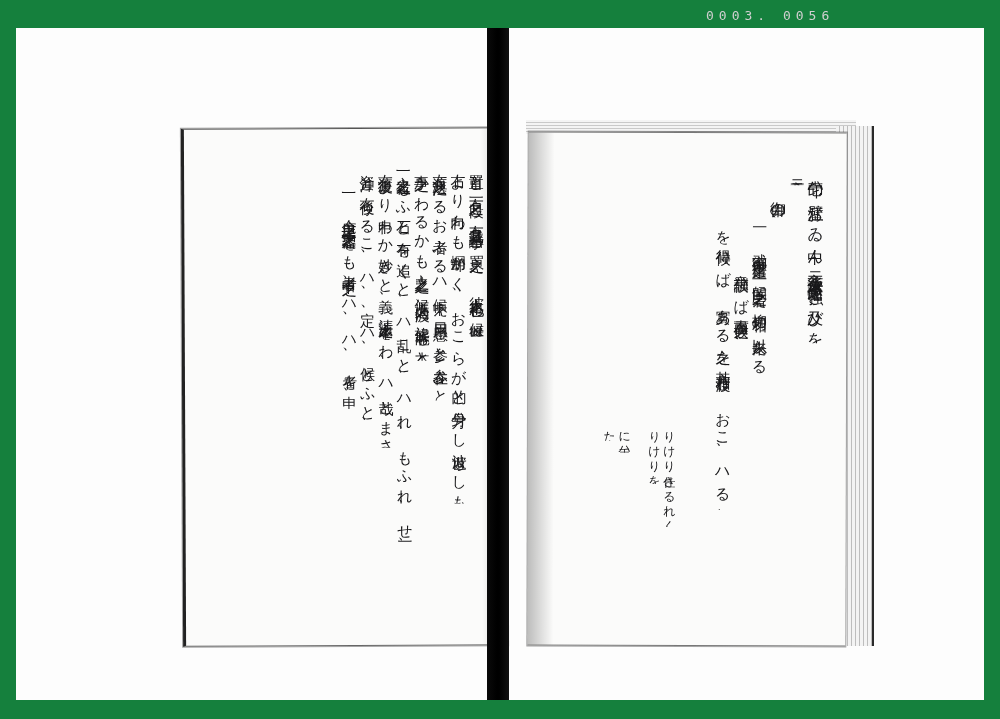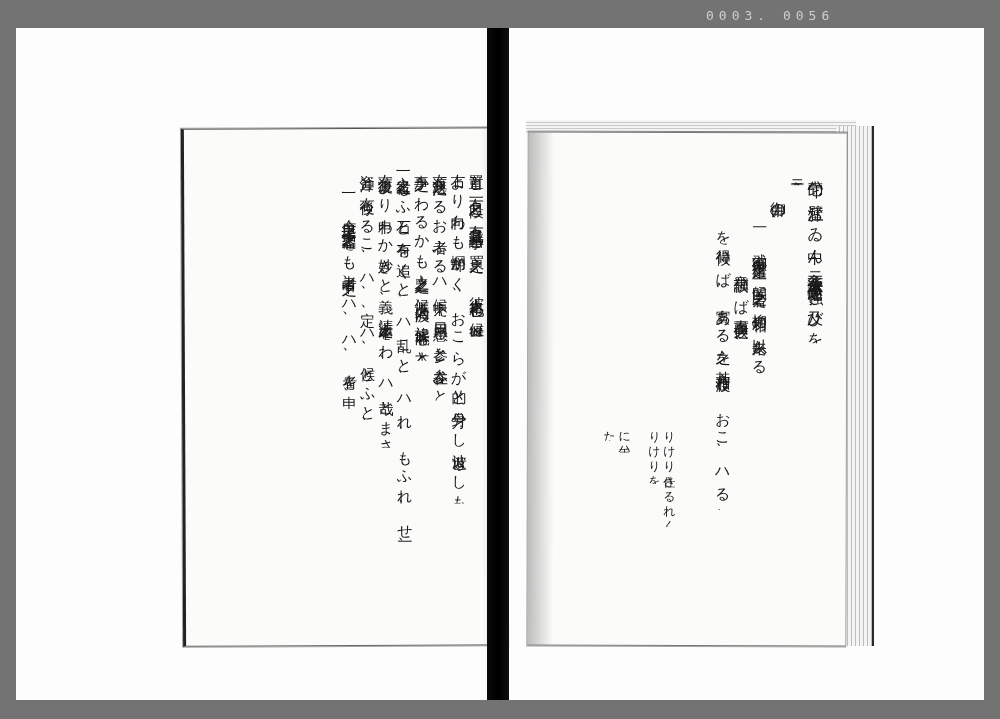--- a/index.html
+++ b/index.html
@@ -10,21 +10,21 @@
   body {
     width: 1000px;
     height: 719px;
     overflow: hidden;
     font-family: "DejaVu Sans", sans-serif;
   }
   #scan {
     position: relative;
     width: 1000px;
     height: 719px;
-    background: #737373;
+    background: #15803d;
   }
   
   .frame-number {
     position: absolute;
     top: 8px;
     left: 706px;
     color: #cfcfcf;
     font-family: "DejaVu Sans Mono", monospace;
     font-size: 13px;
     letter-spacing: 5px;

